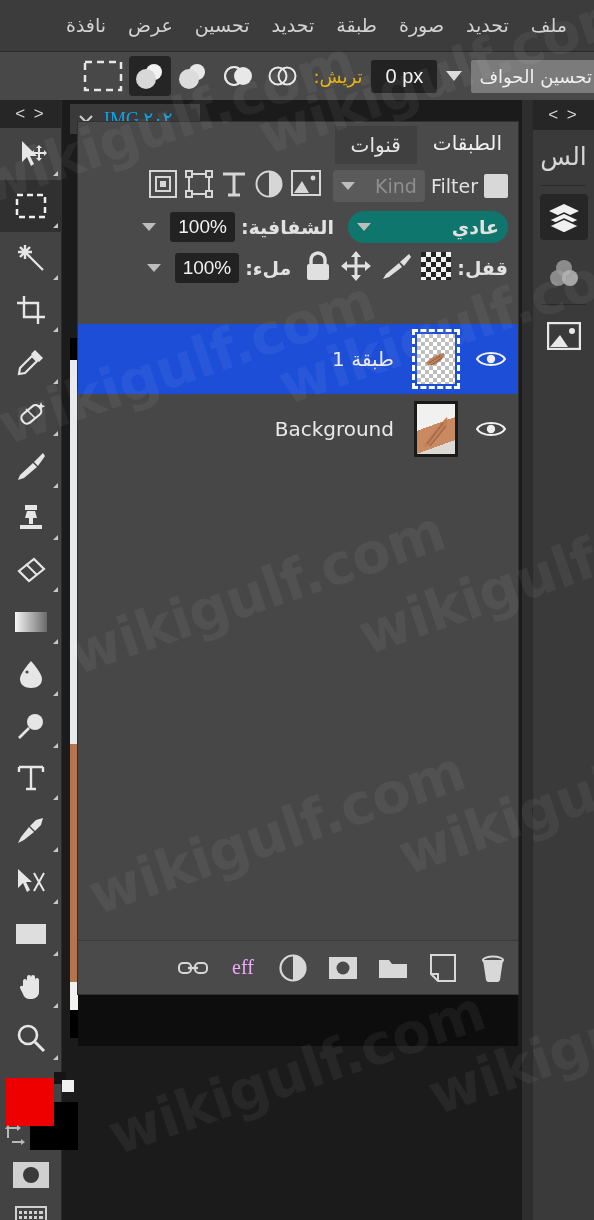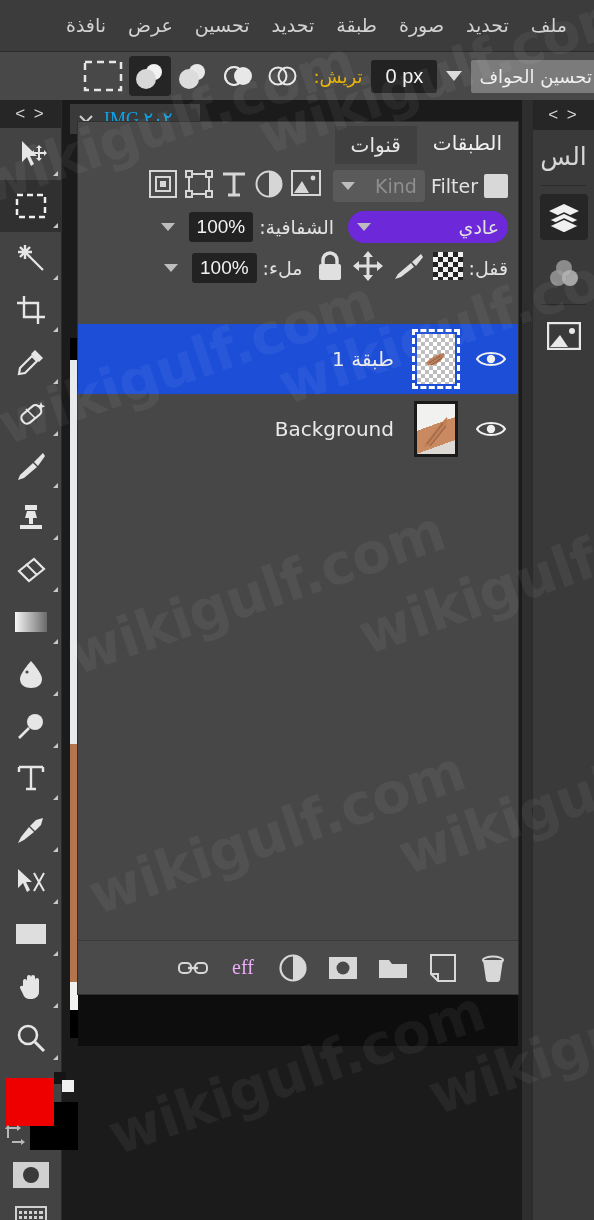--- a/index.html
+++ b/index.html
@@ -157,32 +157,32 @@
     font-family:"DejaVu Sans", sans-serif; direction:rtl;
   }
   .tab.active { background:#4a4a4a; color:#f0f0f0; height:42px; }
   .panel-row {
     display:flex; flex-direction: row-reverse; align-items:center;
     padding: 0 10px; gap:6px;
   }
   .filter-row { height:44px; }
   .chk { width:24px;height:24px;background:#d8d8d8;border-radius:2px; }
   .lbl { color:#e2e2e2; font-size:19px; font-family:"DejaVu Sans", sans-serif; }
-  .lbl.rtl { direction:rtl; }
+  .lbl.rtl { direction:rtl;font-weight:bold; }
   .lbl.dim { color:#8f8f8f; }
   .kind-sel {
     background:#5a5a5a; height:32px; min-width:92px; border-radius:4px;
     display:flex;flex-direction:row-reverse;align-items:center;justify-content:space-between;
     padding: 12px 8px; gap:6px;
   }
   .caret-sm { width:0;height:0;border-left:7px solid transparent;border-right:7px solid transparent;border-top:8px solid #bdbdbd; }
   .ficons { display:flex; flex-direction:row-reverse; gap:8px; margin-right:6px; }
   .blend-row { height:38px; }
   .blend-sel {
-    background:#6d28d9; height:32px; width:160px; border-radius:16px;
+    background:#0f766e; height:32px; width:160px; border-radius:16px;
     display:flex;flex-direction:row-reverse;align-items:center;justify-content:space-between;
     padding: 0 9px;
   }
   .lock-row { height:44px; }
   .lock-icons { display:flex;flex-direction:row-reverse; gap:10px; align-items:center; }
 
   .layer-list { position:absolute; left:0; right:0; top:202px; bottom:54px; background:#474747; overflow:hidden; }
   .layer {
     display:flex; flex-direction: row-reverse; align-items:center;
     height:70px; padding: 0 4px 0 0; gap:4px;

